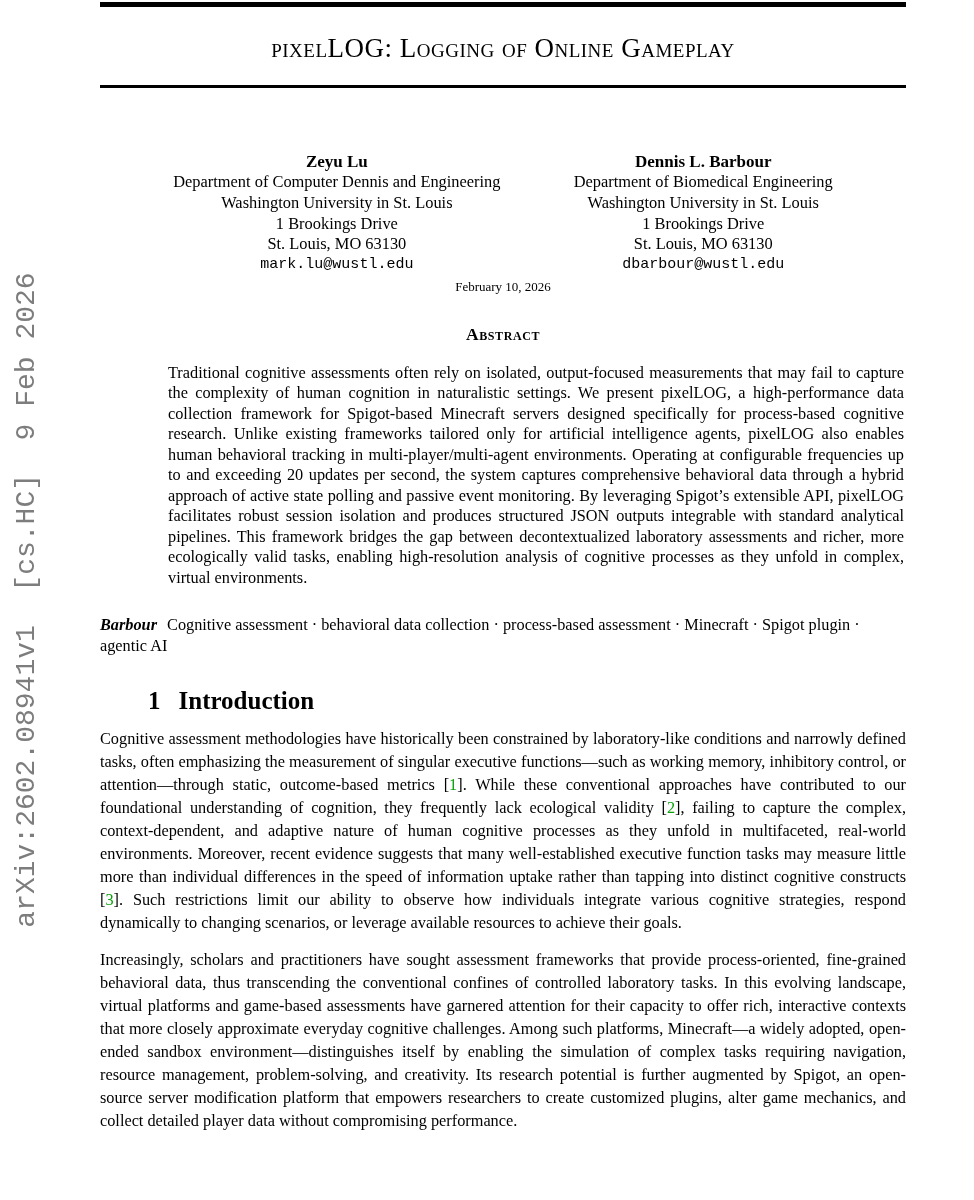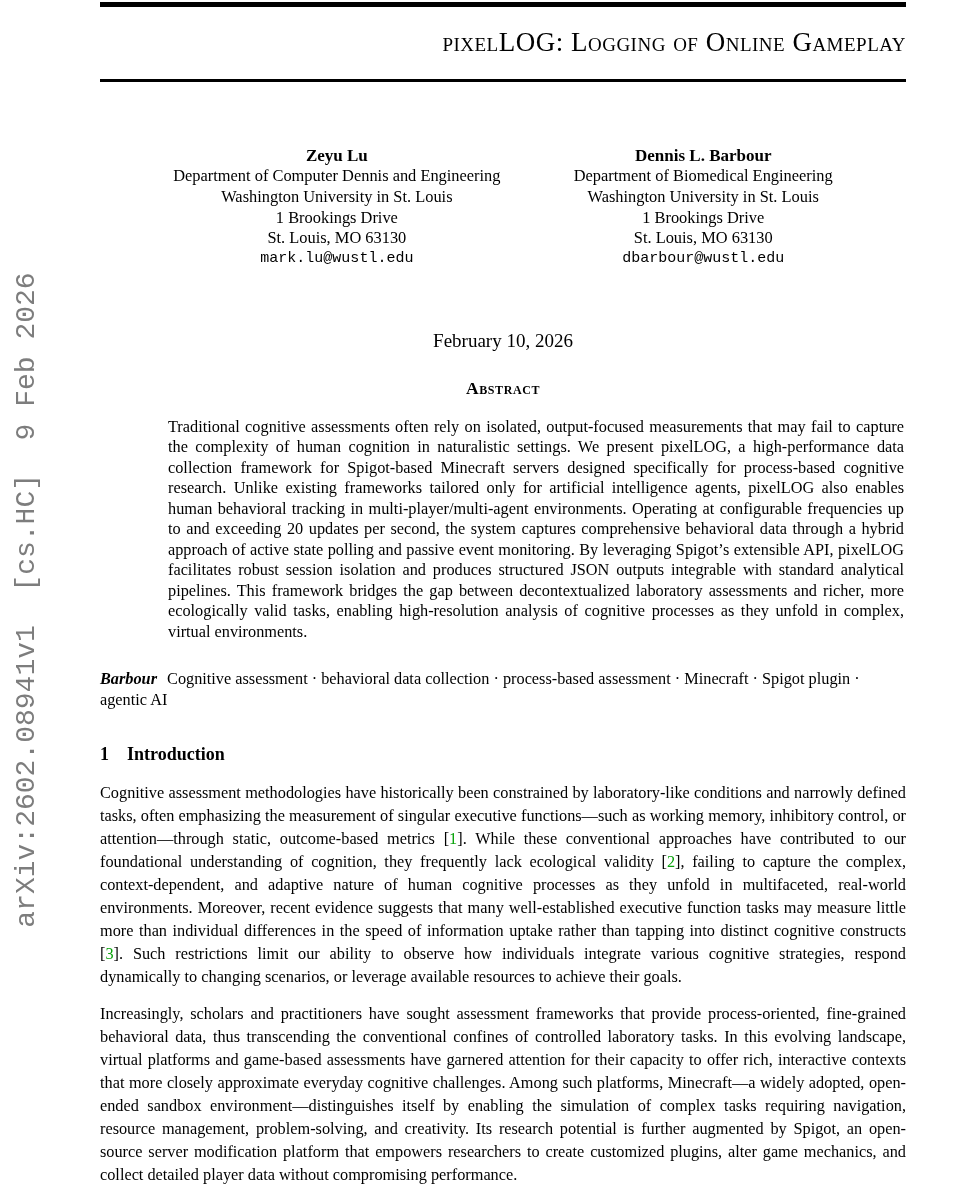--- a/index.html
+++ b/index.html
@@ -13,40 +13,40 @@
     position:absolute; left:26px; top:600px;
     transform:translate(-50%,-50%) rotate(-90deg);
     white-space:pre;
     font-family:"Liberation Mono","DejaVu Sans Mono",monospace;
     font-size:28px; color:#7d7d7d;
   }
   .content { position:absolute; left:100px; top:0; width:806px; }
   .rule-top { height:5px; background:#000; margin-top:2px; }
   .rule-mid { height:3px; background:#000; margin-top:20px; }
   .paper-title {
-    margin-top:18px; text-align:right;
+    margin-top:24px; text-align:center;
     font-variant:small-caps; font-weight:normal;
     font-size:27px; line-height:34px; letter-spacing:0.5px;
   }
   .authors { margin-top:63px; display:flex; justify-content:space-evenly; }
   .author { text-align:center; font-size:16.4px; line-height:20.8px; }
   .author-name { font-weight:bold; font-size:17px; line-height:21px; }
   .author-email { font-family:"Liberation Mono","DejaVu Sans Mono",monospace; font-size:15px; }
-  .date-line { margin-top:60px; text-align:center; font-size:19px; line-height:21px; }
+  .date-line { text-align:center; font-size:13px; line-height:21px; }
   .abstract-heading {
     margin-top:26px; text-align:center; font-weight:bold;
     font-variant:small-caps; font-size:17.5px; letter-spacing:0.6px; line-height:22px;
   }
   .abstract-body {
     margin:18px 2px 0 68px; text-align:justify;
     font-size:16.3px; line-height:20.5px;
   }
   .keywords { margin-top:26px; font-size:16.3px; line-height:21px; }
   .keywords-label { font-weight:bold; font-style:italic; margin-right:10px; }
-  .section-heading { margin-top:32px; font-size:18px; font-weight:bold; line-height:25px; }
+  .section-heading { margin-top:32px; font-size:25px; font-weight:bold; line-height:25px;margin-left:48px; }
   .section-number { margin-right:18px; }
   .body-par { margin-top:14px; text-align:justify; font-size:16.3px; line-height:23px; }
   a.cite { color:#0aa30c; text-decoration:none; cursor:pointer; }
 </style>
 </head>
 <body>
 
 <div class="watermark">arXiv:2602.08941v1  [cs.HC]  9 Feb 2026</div>
 
 <div class="content">

